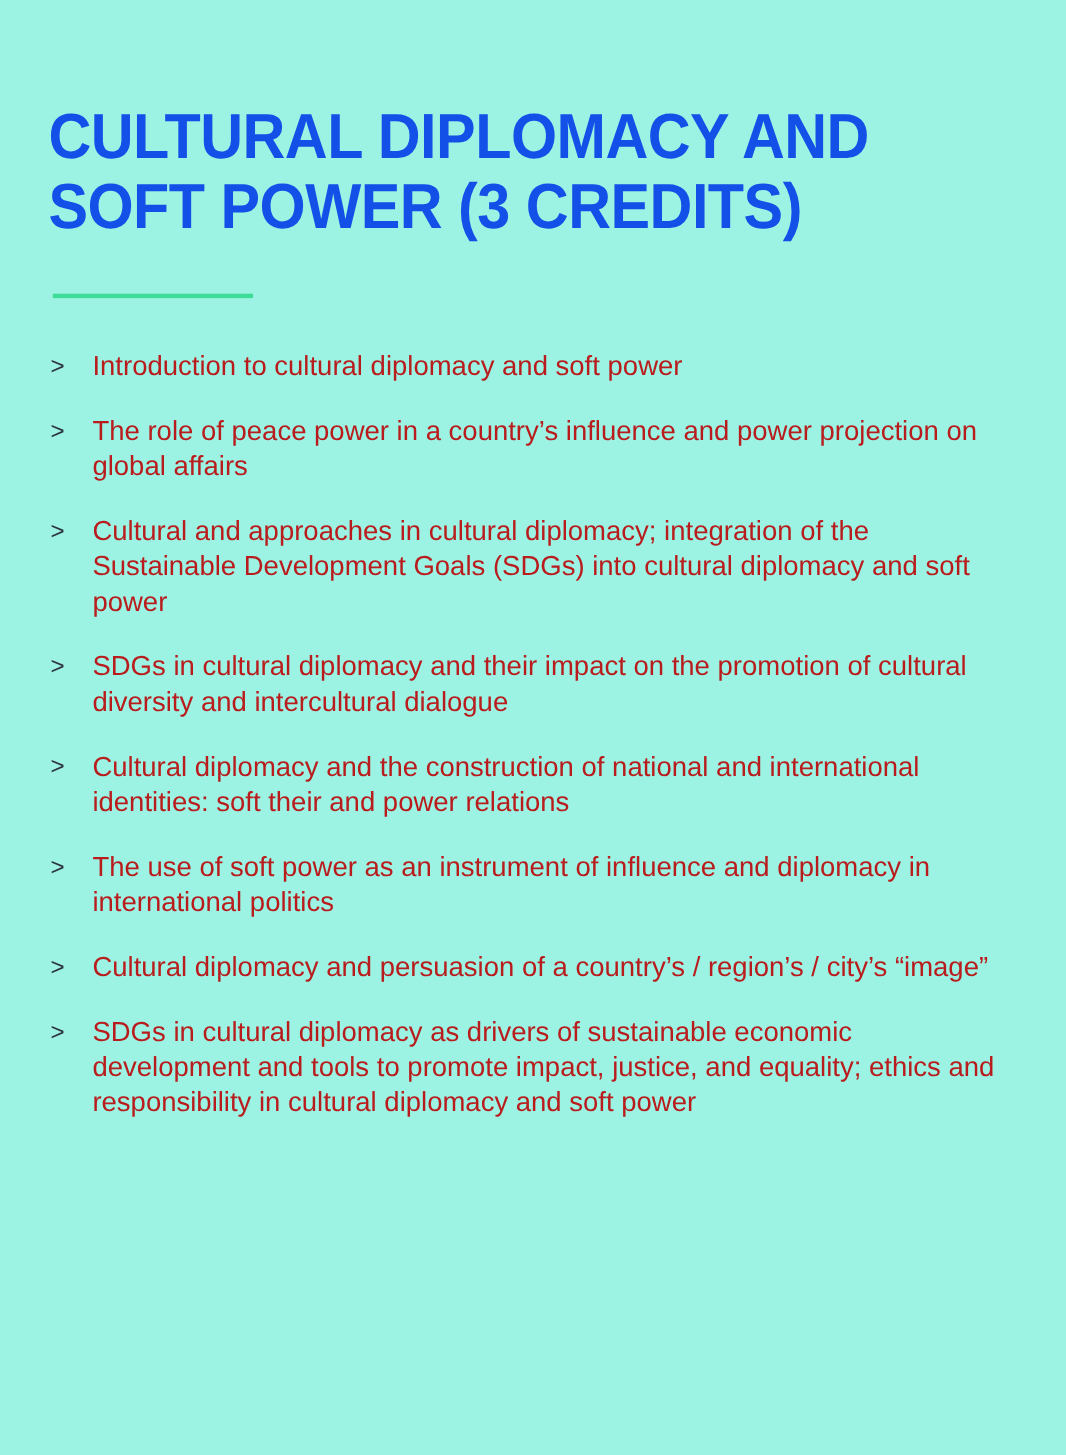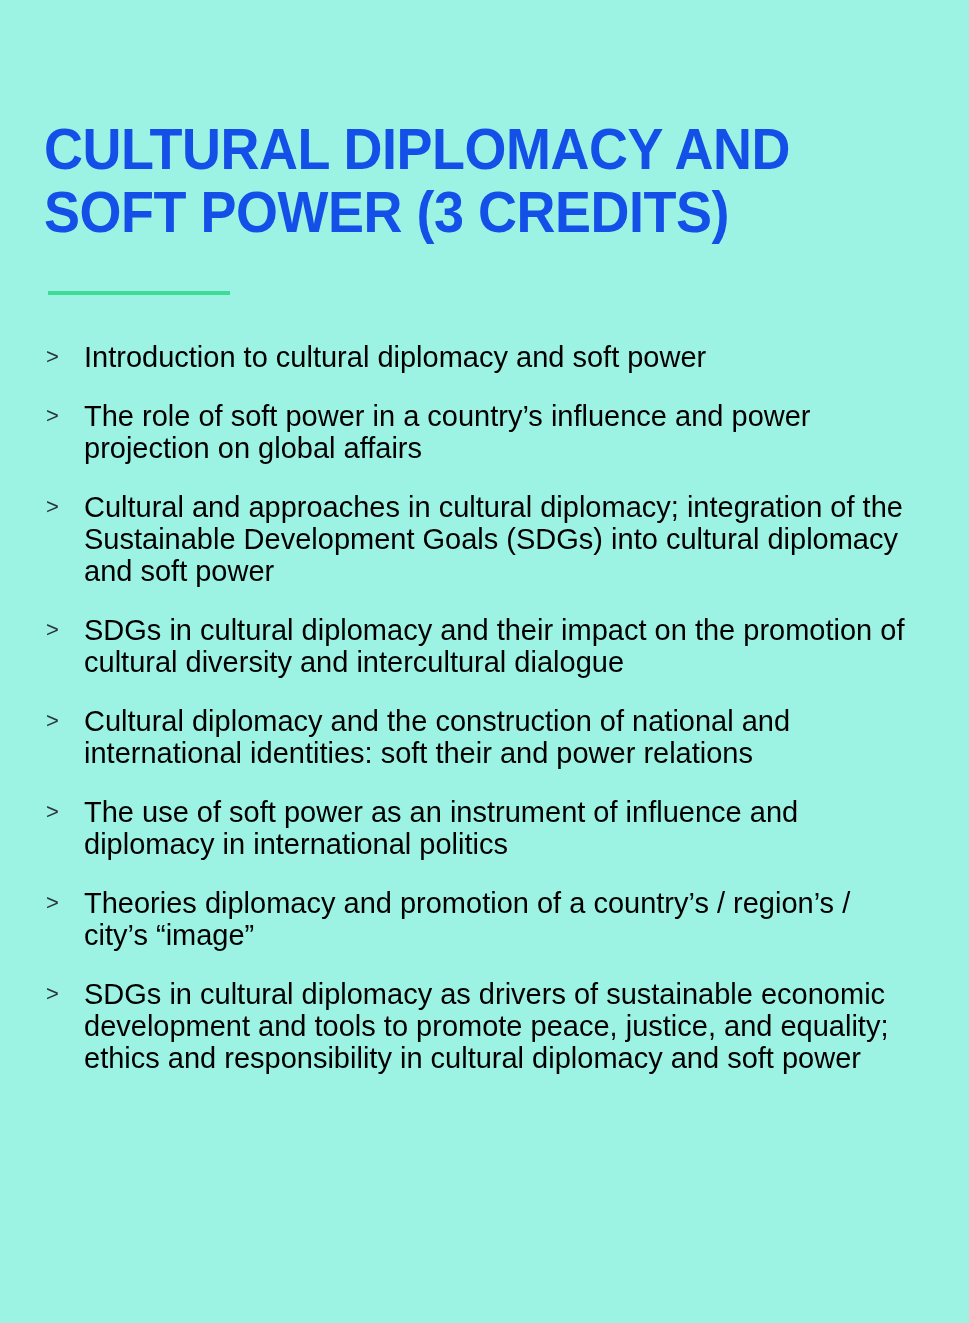--- a/index.html
+++ b/index.html
@@ -11,21 +11,21 @@
     height: 1323px;
     background: #9cf2e3;
     font-family: "Liberation Sans", sans-serif;
     overflow: hidden;
   }
   .page {
     position: relative;
     width: 969px;
     height: 1253px;
     box-sizing: border-box;
-    padding: 118px 60px 0 44px;
+    padding: 94px 60px 0 44px;
   }
   .title {
     font-family: "Liberation Sans", sans-serif;
     font-weight: bold;
     font-size: 58px;
     line-height: 1.08;
     letter-spacing: -0.5px;
     color: #1350e8;
     text-transform: uppercase;
     transform: scaleX(0.93);
@@ -52,22 +52,22 @@
   .marker {
     flex: 0 0 auto;
     width: 38px;
     color: #2c3340;
     font-size: 22px;
     line-height: 32px;
     font-family: "Liberation Sans", sans-serif;
   }
   .item-text {
     flex: 1 1 auto;
-    color: #000000;
-    font-size: 29px;
+    color: #b91c1c;
+    font-size: 25px;
     line-height: 32px;
     max-width: 845px;
     font-family: "Liberation Sans", sans-serif;
   }
 </style>
 </head>
 <body>
 
 <div class="page">
 
@@ -77,21 +77,21 @@
 
   <div class="items">
 
     <div class="item">
       <span class="marker">&gt;</span>
       <span class="item-text">Introduction to cultural diplomacy and soft power</span>
     </div>
 
     <div class="item">
       <span class="marker">&gt;</span>
-      <span class="item-text">The role of soft power in a country’s influence and power projection on global affairs</span>
+      <span class="item-text">The role of peace power in a country’s influence and power projection on global affairs</span>
     </div>
 
     <div class="item">
       <span class="marker">&gt;</span>
       <span class="item-text">Cultural and approaches in cultural diplomacy; integration of the Sustainable Development Goals (SDGs) into cultural diplomacy and soft power</span>
     </div>
 
     <div class="item">
       <span class="marker">&gt;</span>
       <span class="item-text">SDGs in cultural diplomacy and their impact on the promotion of cultural diversity and intercultural dialogue</span>
@@ -102,22 +102,22 @@
       <span class="item-text">Cultural diplomacy and the construction of national and international identities: soft their and power relations</span>
     </div>
 
     <div class="item">
       <span class="marker">&gt;</span>
       <span class="item-text">The use of soft power as an instrument of influence and diplomacy in international politics</span>
     </div>
 
     <div class="item">
       <span class="marker">&gt;</span>
-      <span class="item-text">Theories diplomacy and promotion of a country’s / region’s / city’s “image”</span>
+      <span class="item-text">Cultural diplomacy and persuasion of a country’s / region’s / city’s “image”</span>
     </div>
 
     <div class="item">
       <span class="marker">&gt;</span>
-      <span class="item-text">SDGs in cultural diplomacy as drivers of sustainable economic development and tools to promote peace, justice, and equality; ethics and responsibility in cultural diplomacy and soft power</span>
+      <span class="item-text">SDGs in cultural diplomacy as drivers of sustainable economic development and tools to promote impact, justice, and equality; ethics and responsibility in cultural diplomacy and soft power</span>
     </div>
 
   </div>
 </div>
 
 </body></html>

